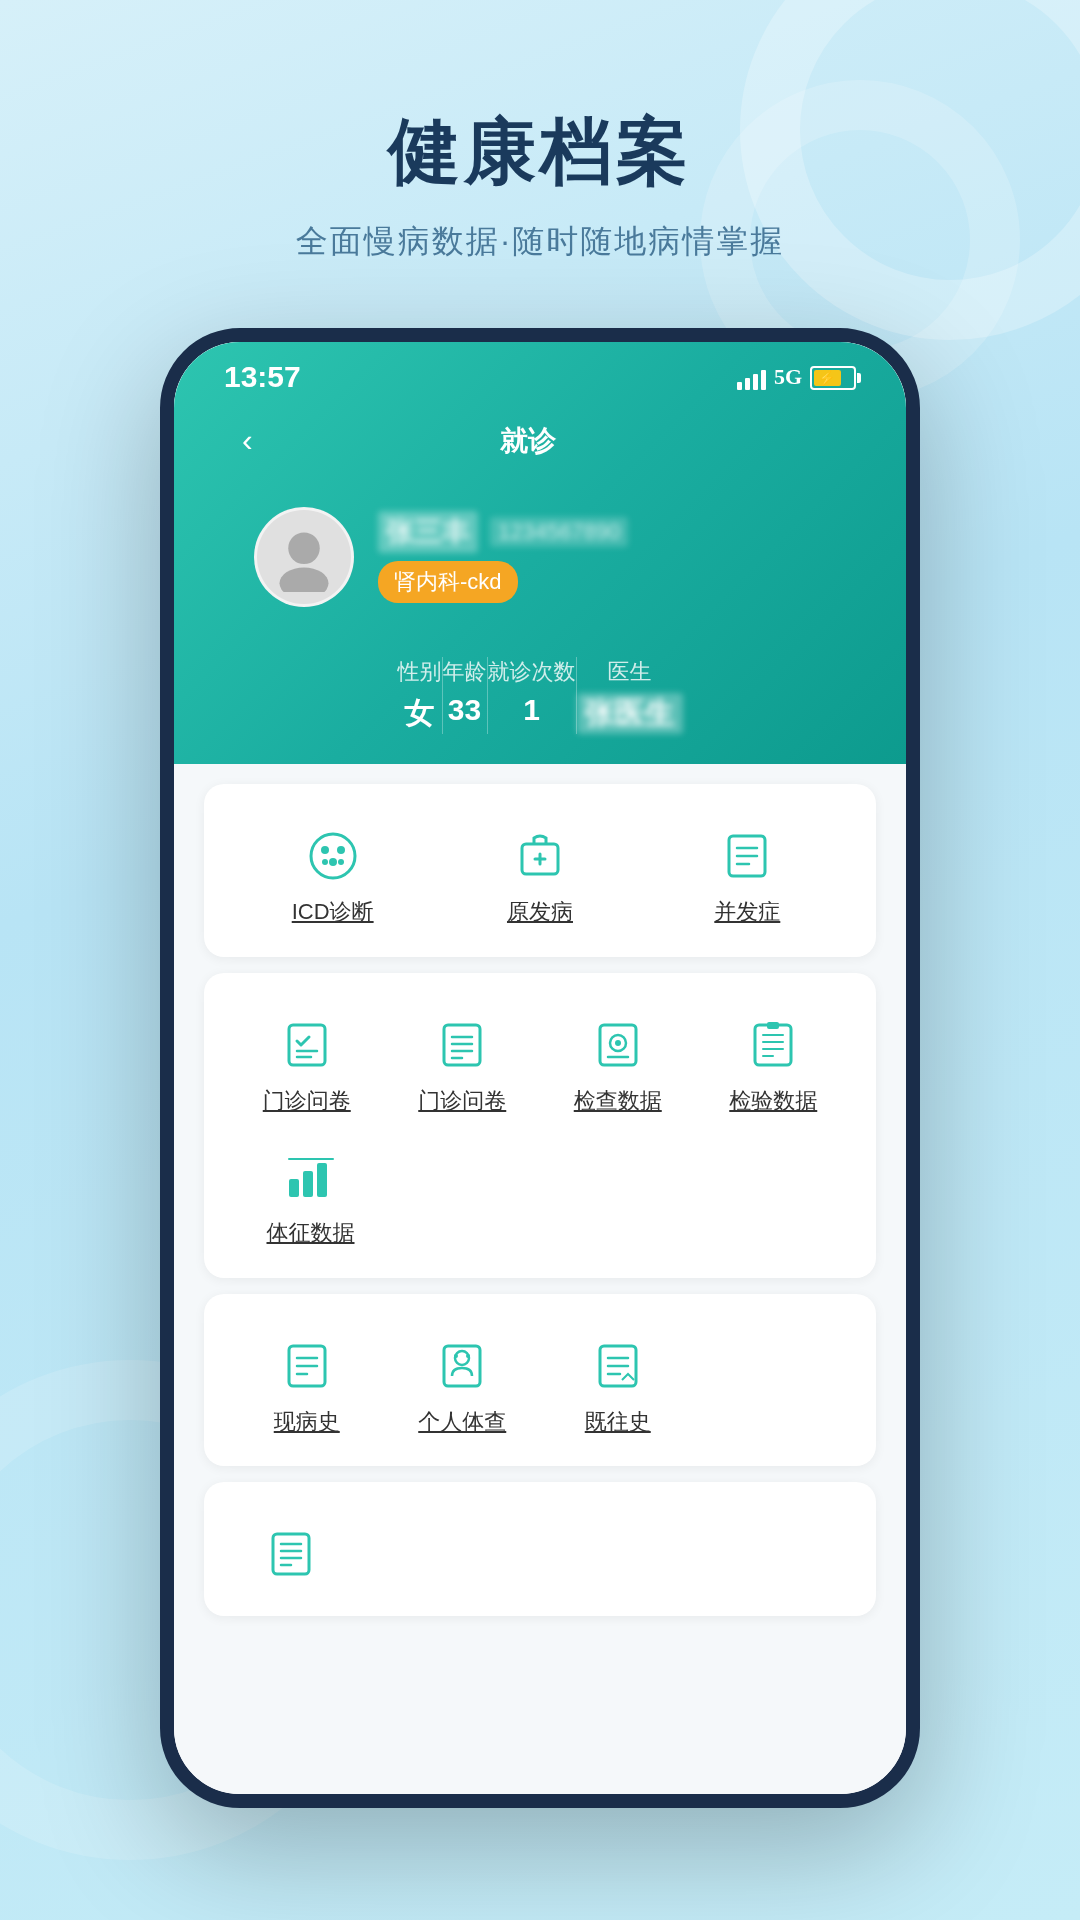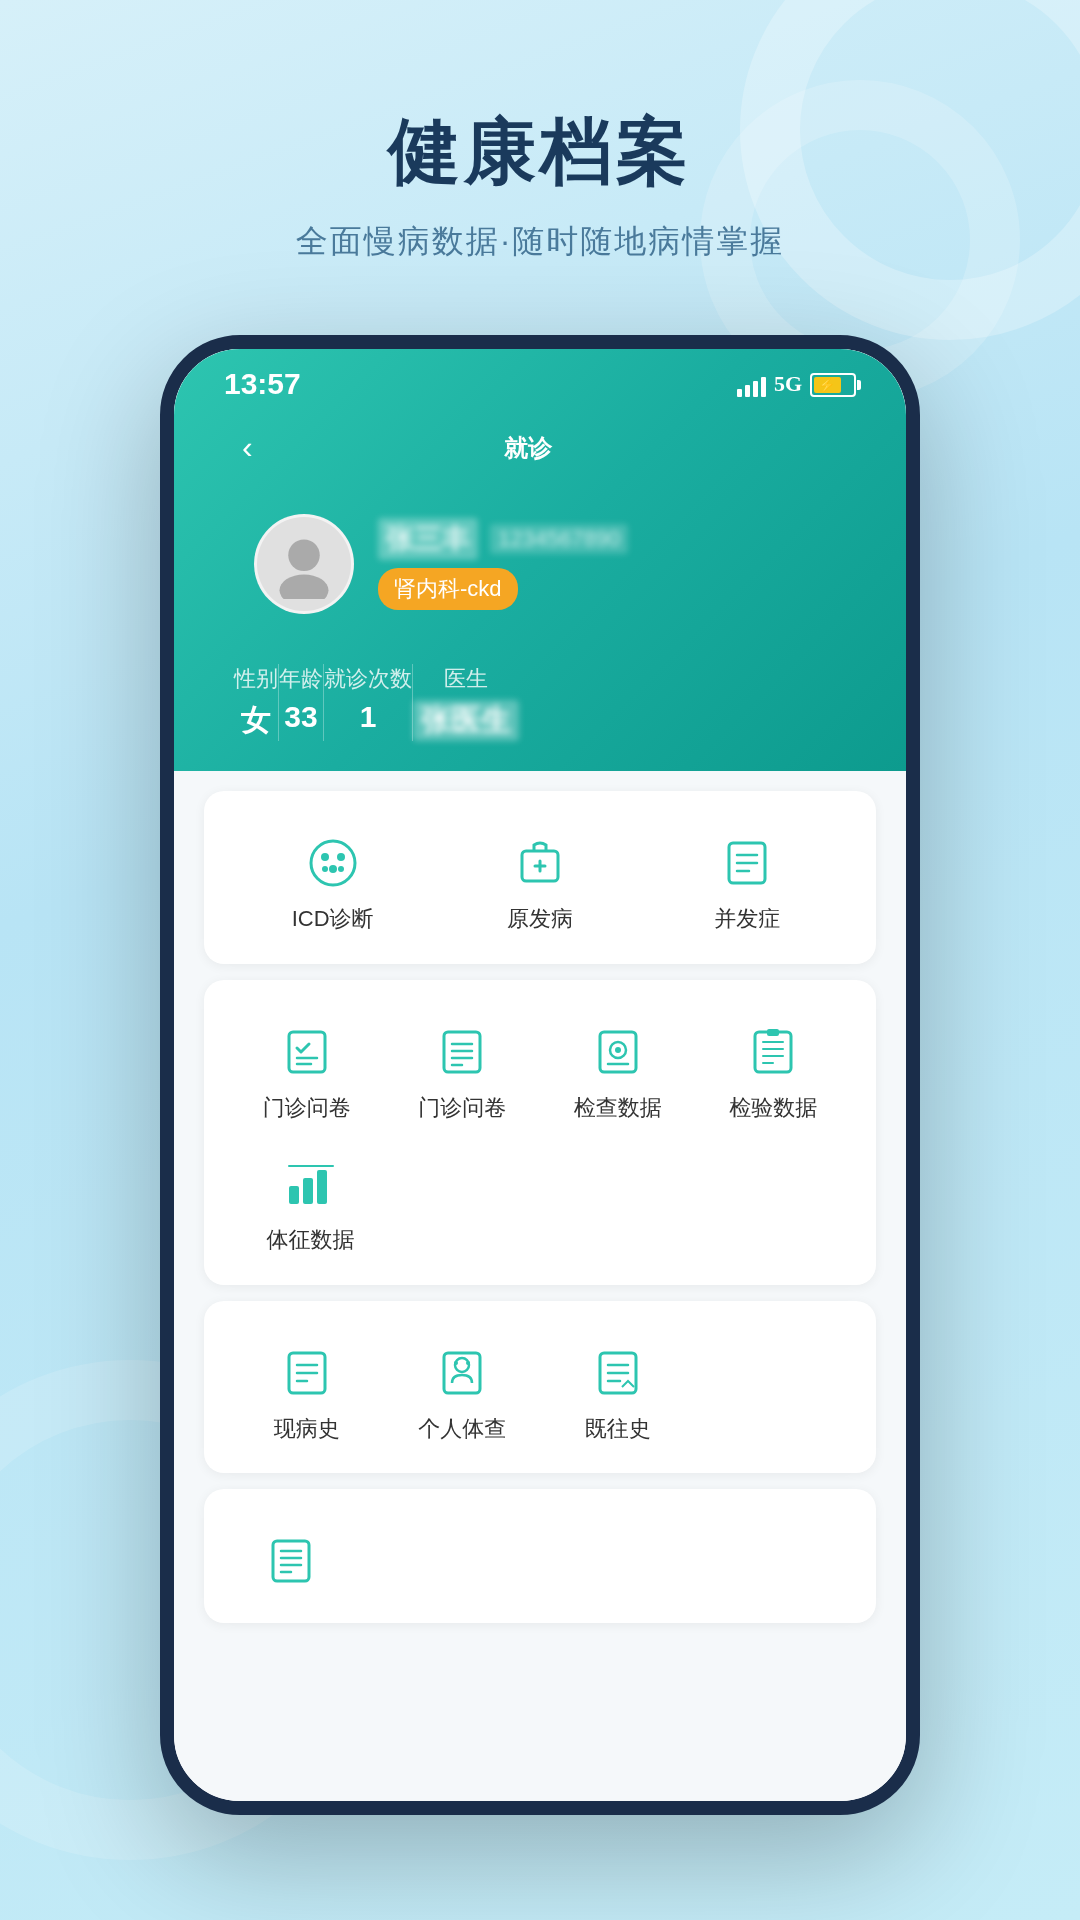--- a/index.html
+++ b/index.html
@@ -66,21 +66,21 @@
       font-weight: 400;
       letter-spacing: 2px;
     }
 
     
     .phone-wrapper {
       position: relative;
       z-index: 2;
       display: flex;
       justify-content: center;
-      margin-top: 31px;
+      margin-top: 24px;
     }
 
     .phone-frame {
       width: 760px;
       height: 1480px;
       background: #fff;
       border-radius: 80px;
       border: 14px solid #1a2d4a;
       position: relative;
       overflow: hidden;
@@ -191,21 +191,21 @@
     .back-btn {
       color: #fff;
       font-size: 32px;
       cursor: pointer;
       padding: 8px;
     }
 
     .nav-title {
       flex: 1;
       text-align: center;
-      font-size: 24px;
+      font-size: 28px;
       font-weight: 600;
       color: #fff;
       margin-right: 50px;
     }
 
     
     .profile-section {
       padding: 20px 40px 30px;
     }
 
@@ -268,21 +268,21 @@
       color: #fff;
       font-size: 22px;
       padding: 6px 16px;
       border-radius: 20px;
       display: inline-block;
     }
 
     
     .stats-row {
       display: flex;
-      justify-content: flex-start;
+      justify-content: center;
       padding: 20px 20px 30px;
     }
 
     .stat-item {
       text-align: center;
     }
 
     .stat-label {
       font-size: 22px;
       color: rgba(255,255,255,0.8);
@@ -356,20 +356,21 @@
       width: 56px;
       height: 56px;
       fill: #2dc5b0;
     }
 
     .menu-label {
       font-size: 22px;
       color: #333;
       text-align: right;
       line-height: 1.3;
+      text-decoration: underline;
     }
   </style>
 </head>
 <body>
 
 <div class="bg-circle-1"></div>
 <div class="bg-circle-2"></div>
 <div class="bg-circle-3"></div>
 
 <div class="page-header">

